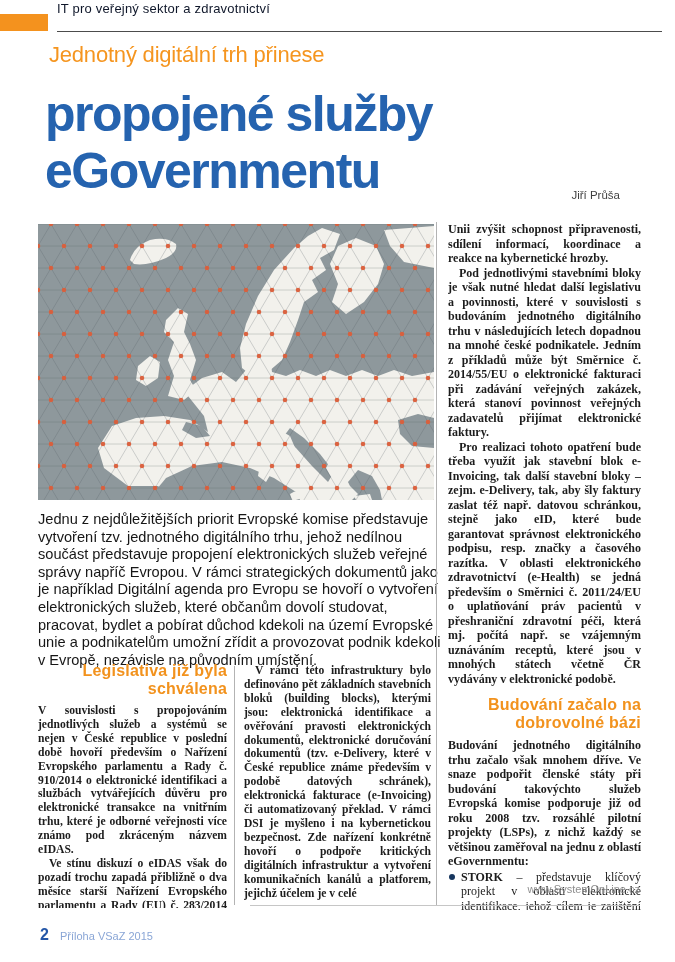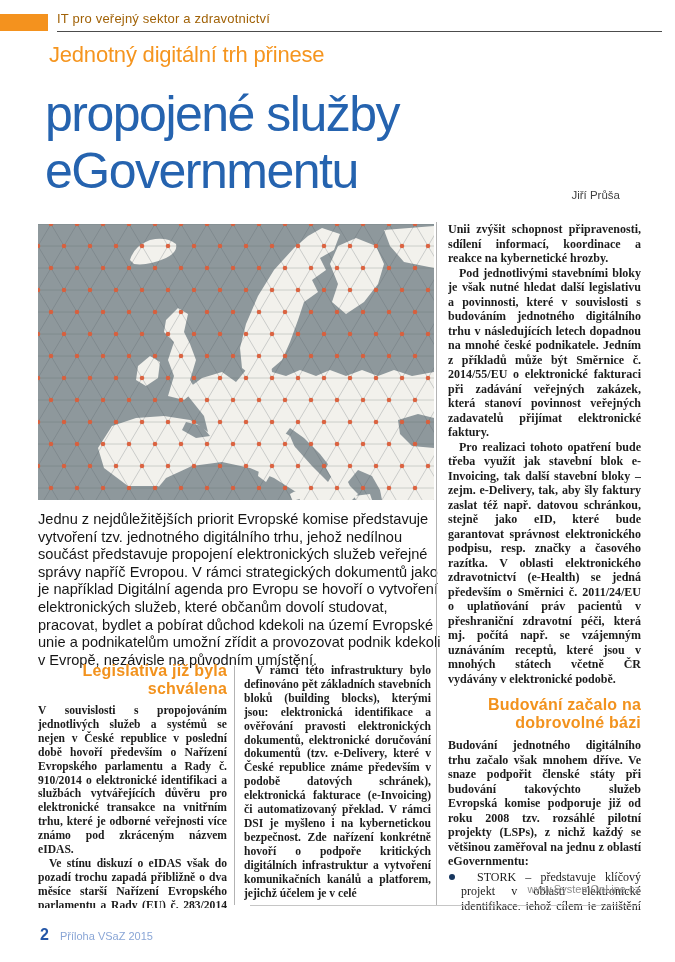--- a/index.html
+++ b/index.html
@@ -2,25 +2,25 @@
 <html lang="cs"><head>
 <meta charset="utf-8">
 <style>
   html,body{margin:0;padding:0;}
   body{
     width:675px;height:962px;position:relative;background:#ffffff;
     font-family:"Liberation Sans",sans-serif;color:#1b1b1b;overflow:hidden;
   }
   
   .hdr-block{position:absolute;left:0;top:14px;width:48px;height:17px;background:#f4921e;}
-  .hdr-cat{position:absolute;left:57px;top:11px;font-size:13px;color:#a16207;letter-spacing:.2px;}
+  .hdr-cat{position:absolute;left:57px;top:1px;font-size:13px;color:#0f172a;letter-spacing:.2px;}
   .hdr-rule{position:absolute;left:57px;top:31px;width:605px;height:0;border-top:1.6px solid #4c4c4c;}
   
   .kicker{position:absolute;left:49px;top:42px;font-size:22px;color:#f5951f;letter-spacing:-.2px;}
-  .title{position:absolute;left:45px;top:86px;font-size:50px;line-height:57px;font-weight:normal;
+  .title{position:absolute;left:45px;top:86px;font-size:50px;line-height:57px;font-weight:bold;
          color:#2563af;letter-spacing:-1.5px;}
   .author{position:absolute;right:55px;top:189px;font-size:11.5px;color:#3f3f3f;}
   
   .map{position:absolute;left:38px;top:224px;width:396px;height:276px;}
   
   .lead{position:absolute;left:38px;top:511px;width:404px;font-size:14.6px;line-height:17.6px;
         color:#161616;}
   
   .col{position:absolute;font-family:"Liberation Serif",serif;font-size:11.6px;line-height:13.9px;
        text-align:justify;color:#1c1c1c;overflow:hidden;hyphens:auto;-webkit-hyphens:auto;}
@@ -28,21 +28,21 @@
   .col p.ind{text-indent:11px;}
   .col-left{left:38px;top:662px;width:189px;height:246px;}
   .col-mid{left:244px;top:664px;width:187px;height:242px;}
   .col-right{left:448px;top:222px;width:193px;height:688px;font-size:12px;line-height:14.5px;}
   .oh{font-family:"Liberation Sans",sans-serif;font-size:16px;line-height:18px;font-weight:bold;
       color:#f2921d;margin:0 0 6px 0;text-align:right;letter-spacing:.2px;}
   .oh2{margin-top:10px;}
   .bullet-item{display:flex;margin-top:1px;}
   .bullet-dot{flex:0 0 auto;width:6px;height:6px;border-radius:50%;background:#16365e;margin:4px 6px 0 1px;}
   .bullet-body{flex:1;}
-  .bullet-term{font-weight:normal;margin-left:16px;}
+  .bullet-term{font-weight:bold;}
   
   .vrule-right{position:absolute;left:436px;top:222px;width:1px;height:683px;background:#b3b3b3;}
   .vrule-mid{position:absolute;left:234px;top:666px;width:1px;height:239px;background:#b3b3b3;}
   .hrule-bottom{position:absolute;left:250px;top:905px;width:390px;height:0;border-top:1px solid #c6c6c6;}
   
   .footer-page{position:absolute;left:40px;top:926px;font-size:16px;font-weight:bold;color:#2457a8;}
   .footer-edition{position:absolute;left:60px;top:930px;font-size:11px;color:#8aa6d6;}
   .footer-site{position:absolute;right:35px;top:883px;font-size:11px;color:#8d8d8d;margin-left:28px;}
 </style>
 </head>

